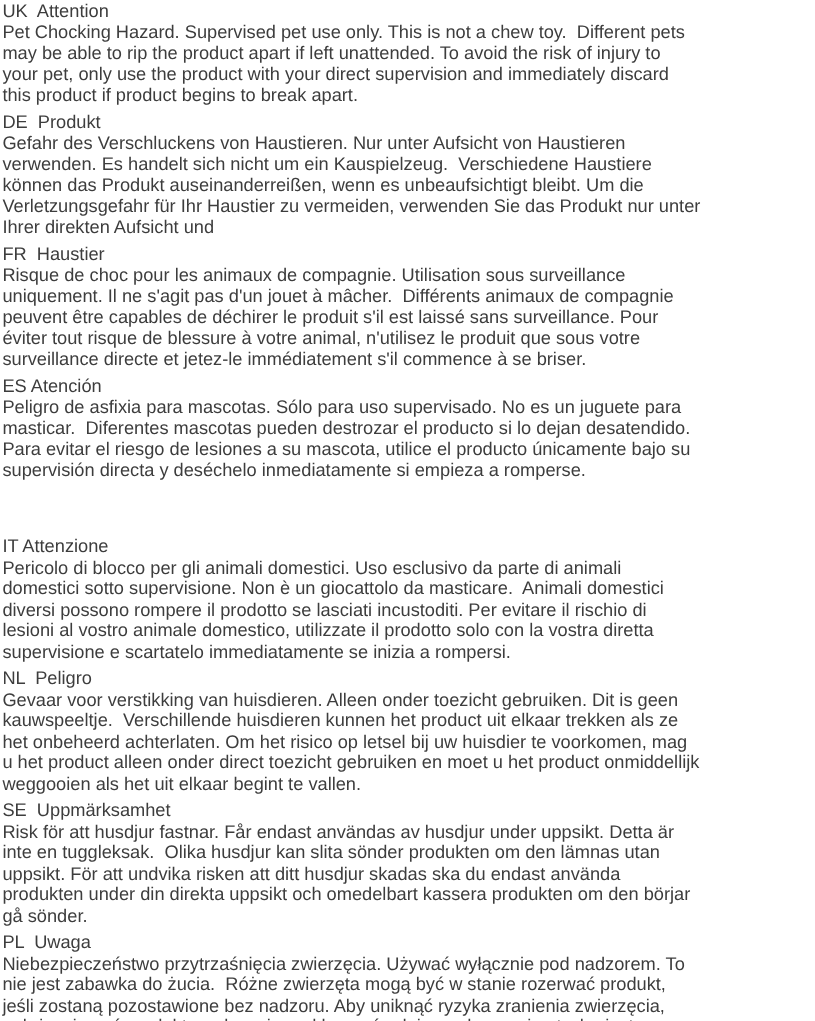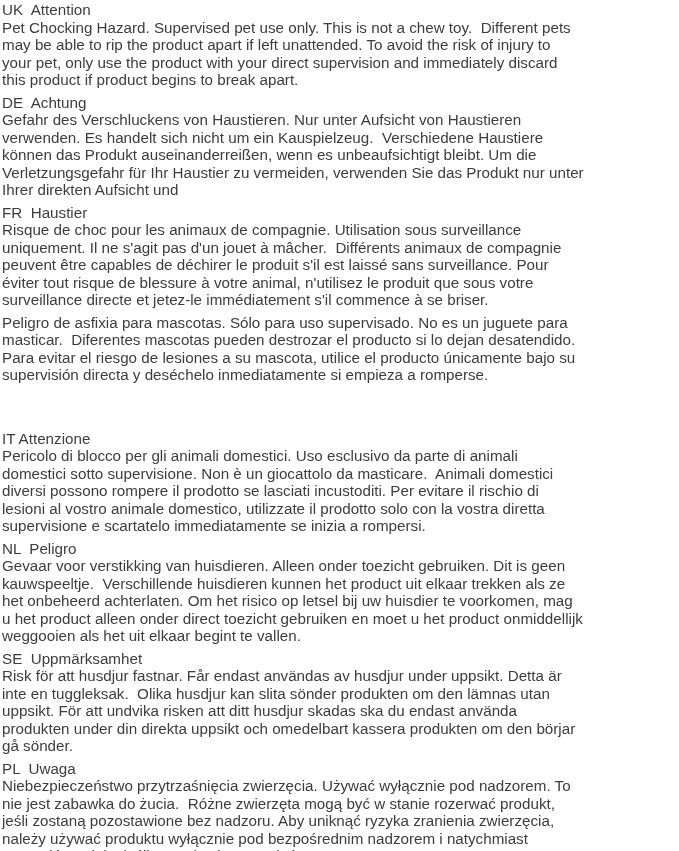--- a/index.html
+++ b/index.html
@@ -39,30 +39,31 @@
 <body>
 
 <div class="page" style="color: rgb(61, 61, 61); background: rgb(255, 255, 255);">
 
   <section class="warn-section">
     <div class="section-header">UK  Attention</div>
     <div class="section-body">Pet Chocking Hazard. Supervised pet use only. This is not a chew toy.  Different pets may be able to rip the product apart if left unattended. To avoid the risk of injury to your pet, only use the product with your direct supervision and immediately discard this product if product begins to break apart.</div>
   </section>
 
   <section class="warn-section">
-    <div class="section-header">DE  Achtung</div>
+    <div class="section-header">DE  Produkt</div>
     <div class="section-body">Gefahr des Verschluckens von Haustieren. Nur unter Aufsicht von Haustieren verwenden. Es handelt sich nicht um ein Kauspielzeug.  Verschiedene Haustiere können das Produkt auseinanderreißen, wenn es unbeaufsichtigt bleibt. Um die Verletzungsgefahr für Ihr Haustier zu vermeiden, verwenden Sie das Produkt nur unter Ihrer direkten Aufsicht und</div>
   </section>
 
   <section class="warn-section">
     <div class="section-header">FR  Haustier</div>
     <div class="section-body">Risque de choc pour les animaux de compagnie. Utilisation sous surveillance uniquement. Il ne s'agit pas d'un jouet à mâcher.  Différents animaux de compagnie peuvent être capables de déchirer le produit s'il est laissé sans surveillance. Pour éviter tout risque de blessure à votre animal, n'utilisez le produit que sous votre surveillance directe et jetez-le immédiatement s'il commence à se briser.</div>
   </section>
 
   <section class="warn-section">
+    <div class="section-header">ES Atención</div>
     <div class="section-body">Peligro de asfixia para mascotas. Sólo para uso supervisado. No es un juguete para masticar.  Diferentes mascotas pueden destrozar el producto si lo dejan desatendido. Para evitar el riesgo de lesiones a su mascota, utilice el producto únicamente bajo su supervisión directa y deséchelo inmediatamente si empieza a romperse.</div>
   </section>
 
   <section class="warn-section big-gap">
     <div class="section-header">IT Attenzione</div>
     <div class="section-body">Pericolo di blocco per gli animali domestici. Uso esclusivo da parte di animali domestici sotto supervisione. Non è un giocattolo da masticare.  Animali domestici diversi possono rompere il prodotto se lasciati incustoditi. Per evitare il rischio di lesioni al vostro animale domestico, utilizzate il prodotto solo con la vostra diretta supervisione e scartatelo immediatamente se inizia a rompersi.</div>
   </section>
 
   <section class="warn-section">
     <div class="section-header">NL  Peligro</div>

